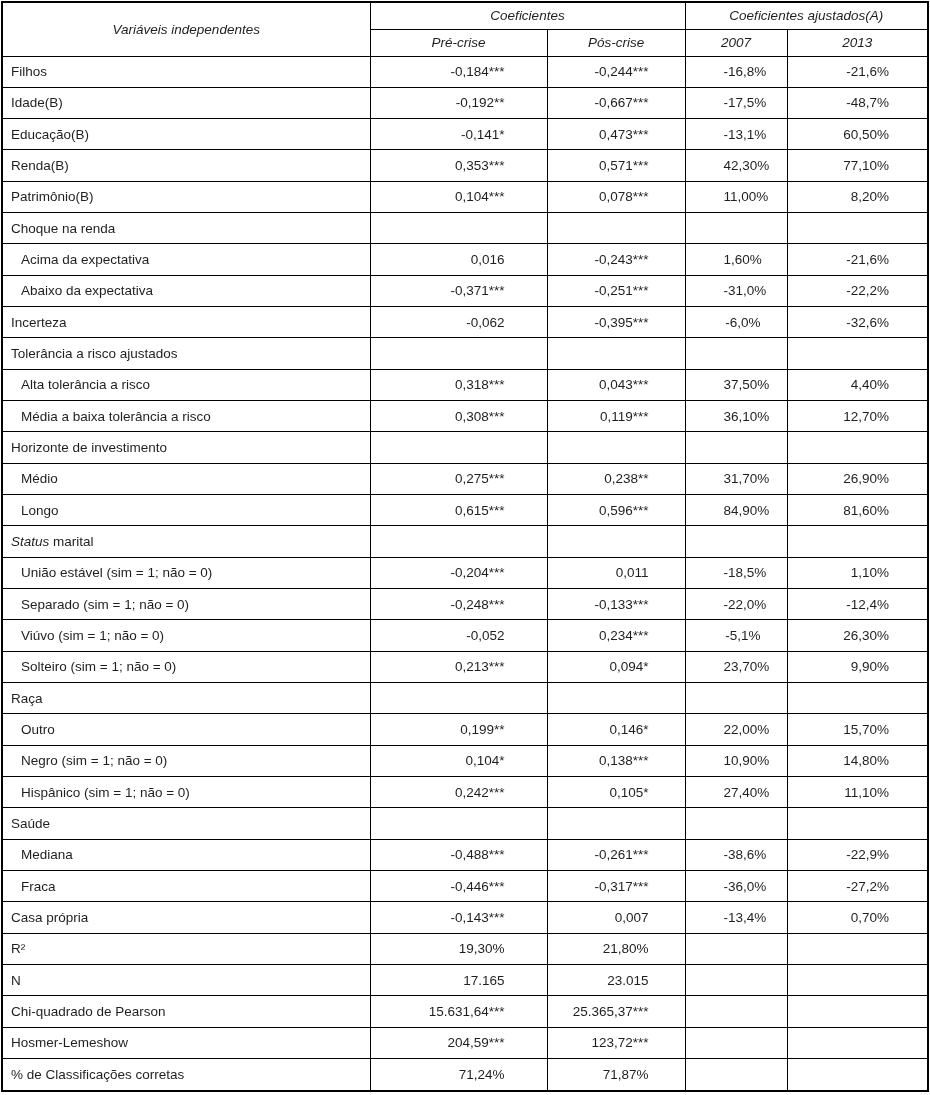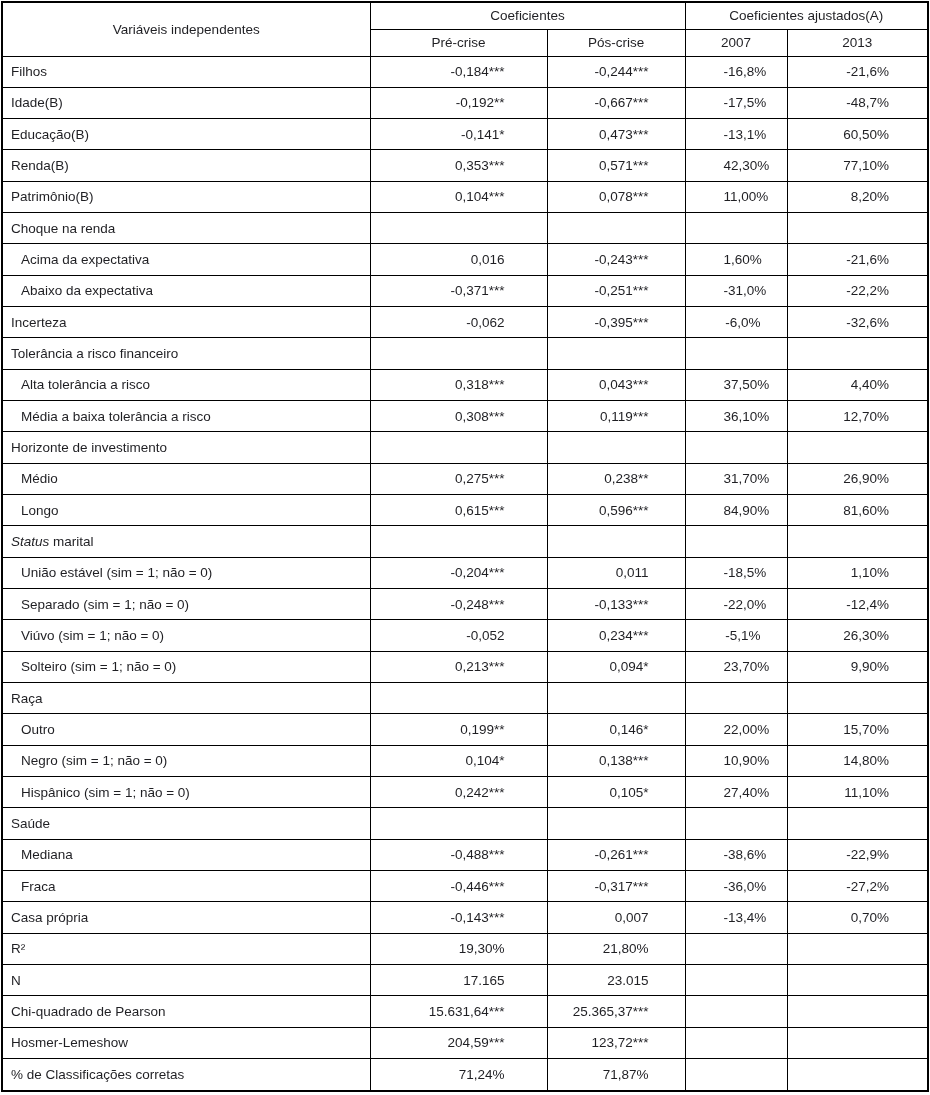--- a/index.html
+++ b/index.html
@@ -27,21 +27,21 @@
     border: 1px solid #000000;
     font-size: 13.5px;
     font-weight: normal;
     color: #1f1f23;
     padding: 0 8px;
     box-sizing: border-box;
     overflow: hidden;
     white-space: nowrap;
   }
   thead tr { height: 27px; }
-  thead th { text-align: center; vertical-align: middle; }
+  thead th { text-align: center; vertical-align: middle; font-style: italic; }
   td.label {
     text-align: left;
     padding-left: 9px;
     vertical-align: middle;
     margin-top: 40px;
   }
   td.label.indent { padding-left: 18px; }
   td.num { text-align: right; vertical-align: middle; }
   tbody td:nth-child(2) { padding-right: 42px; margin-top: 47px; }
   tbody td:nth-child(3) { padding-right: 36px; margin-left: 45px; }
@@ -131,21 +131,21 @@
           <td class="num">-22,2%</td>
         </tr>
         <tr>
           <td class="label">Incerteza</td>
           <td class="num">-0,062</td>
           <td class="num">-0,395***</td>
           <td class="num">-6,0%</td>
           <td class="num">-32,6%</td>
         </tr>
         <tr>
-          <td class="label">Tolerância a risco financeiro</td>
+          <td class="label">Tolerância a risco ajustados</td>
           <td class="num"></td>
           <td class="num"></td>
           <td class="num"></td>
           <td class="num"></td>
         </tr>
         <tr>
           <td class="label indent">Alta tolerância a risco</td>
           <td class="num">0,318***</td>
           <td class="num">0,043***</td>
           <td class="num">37,50%</td>

